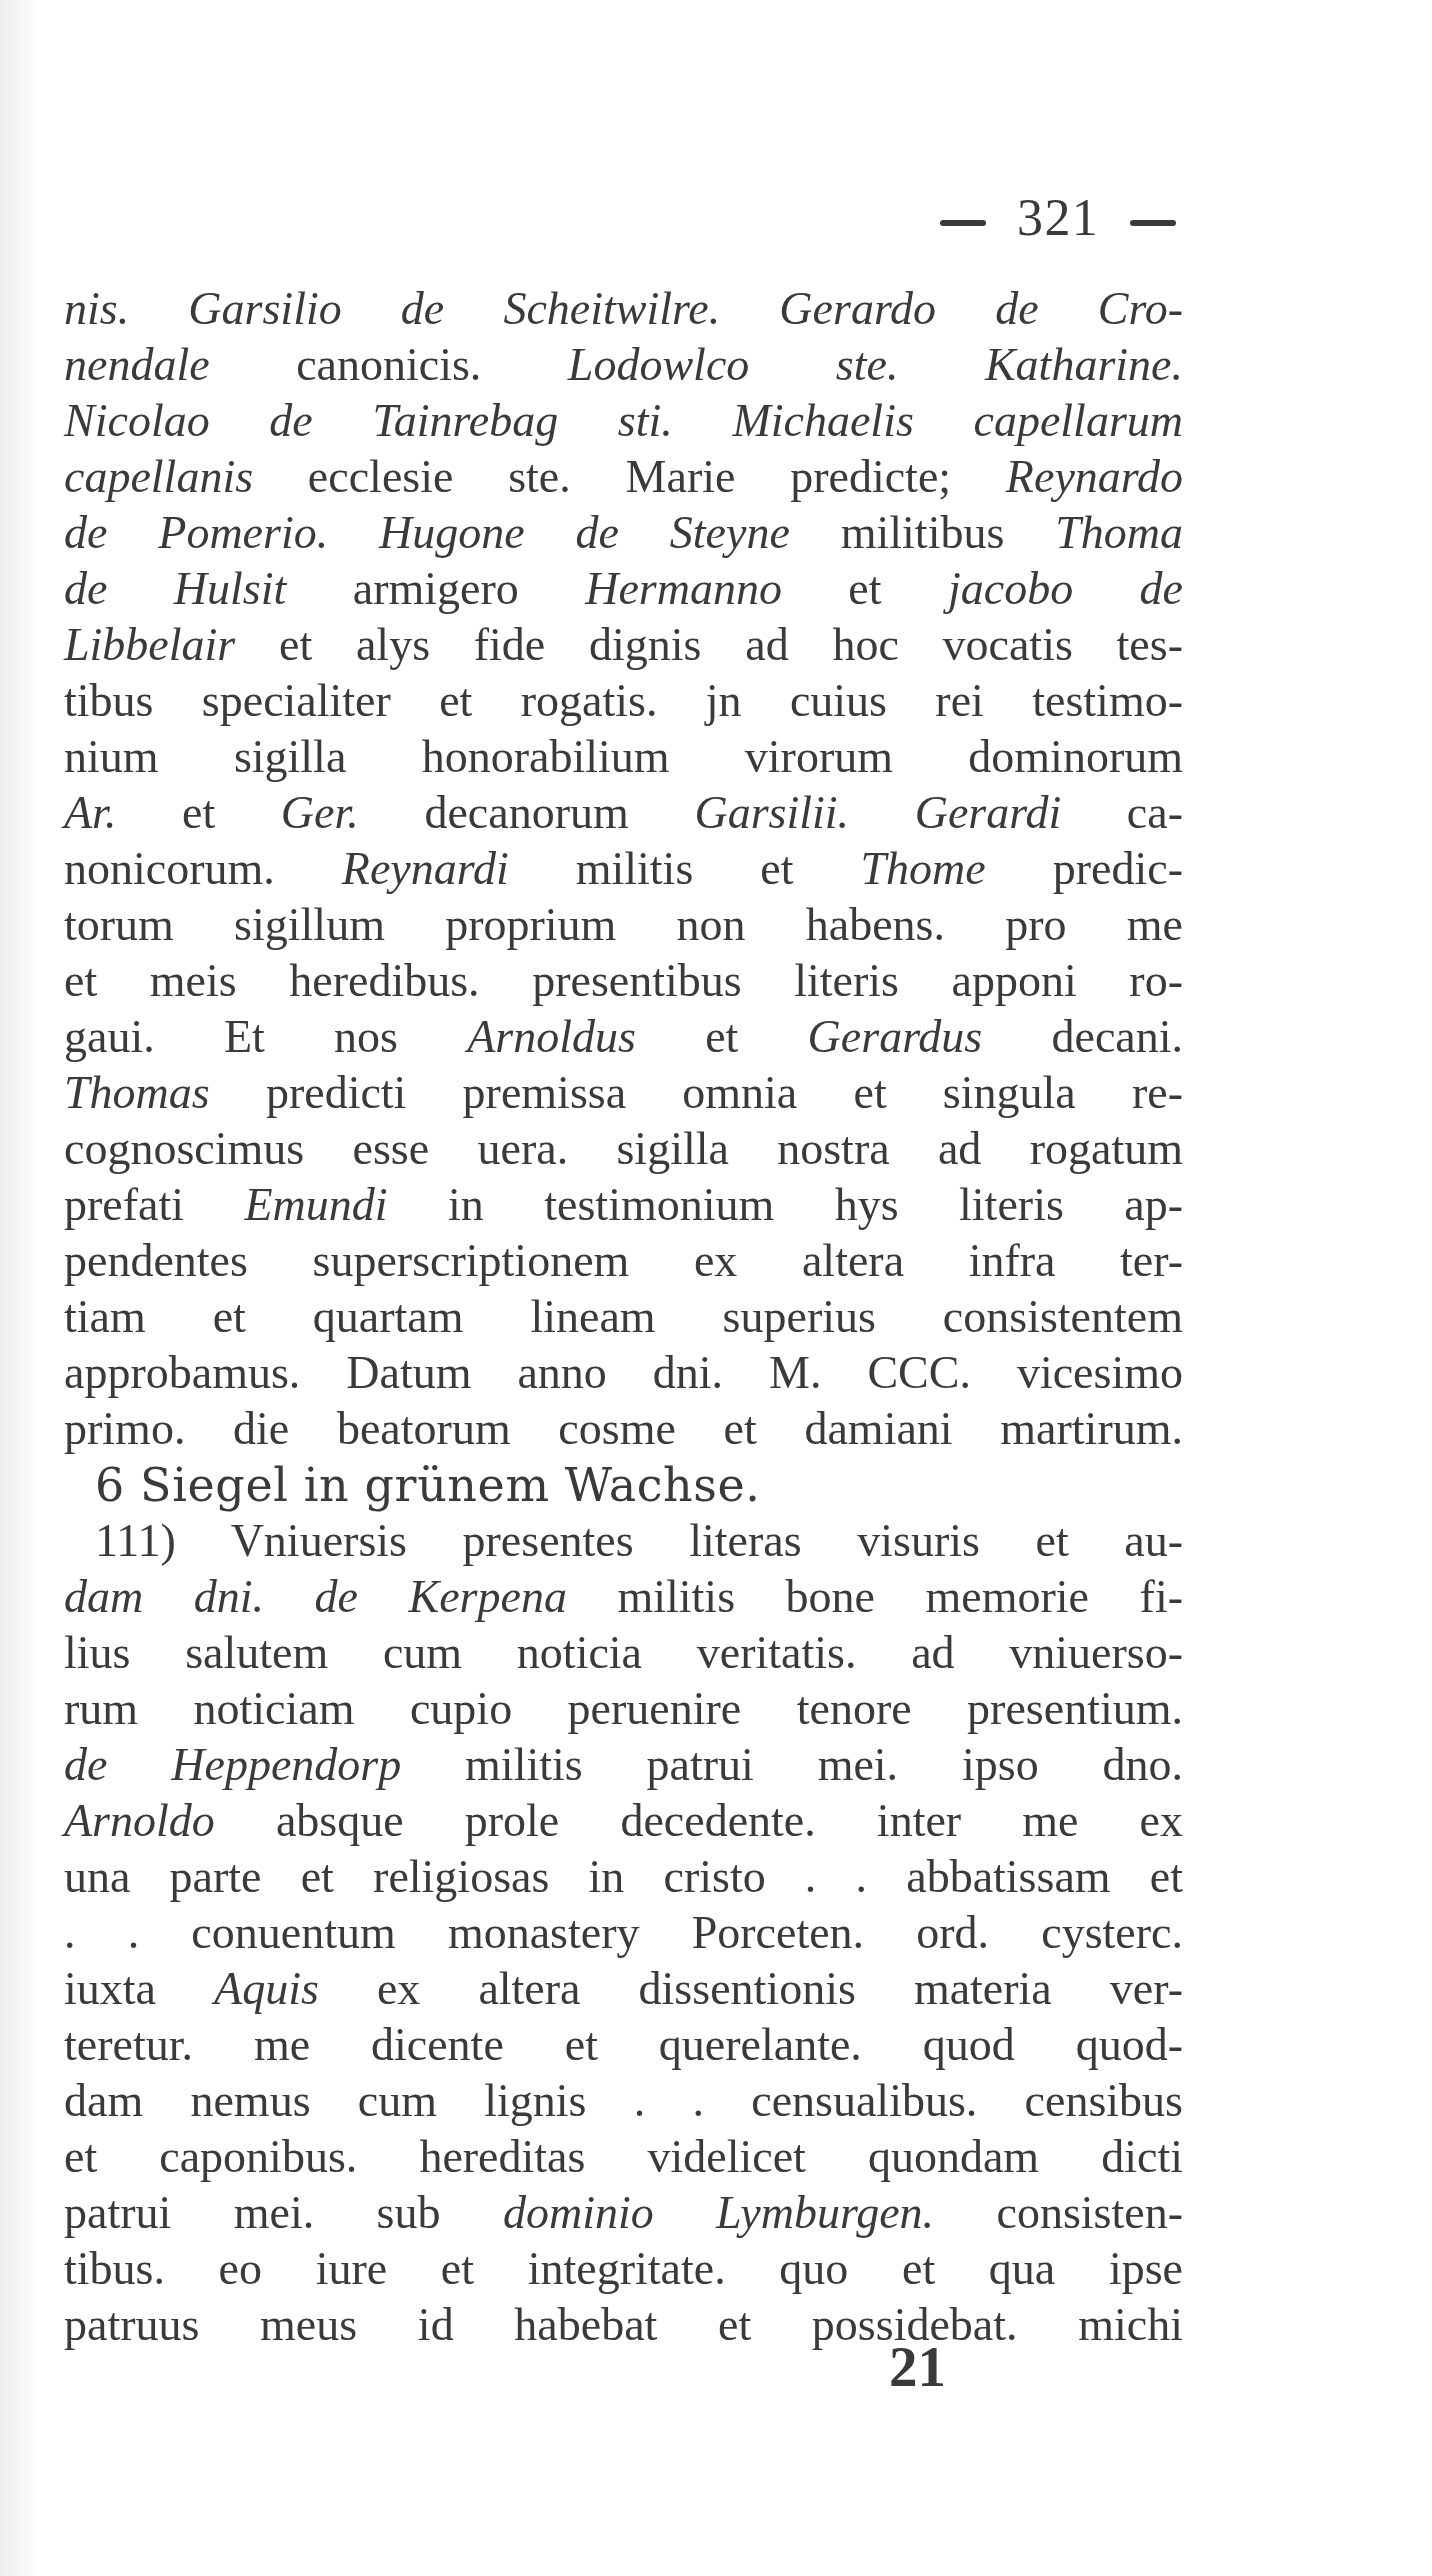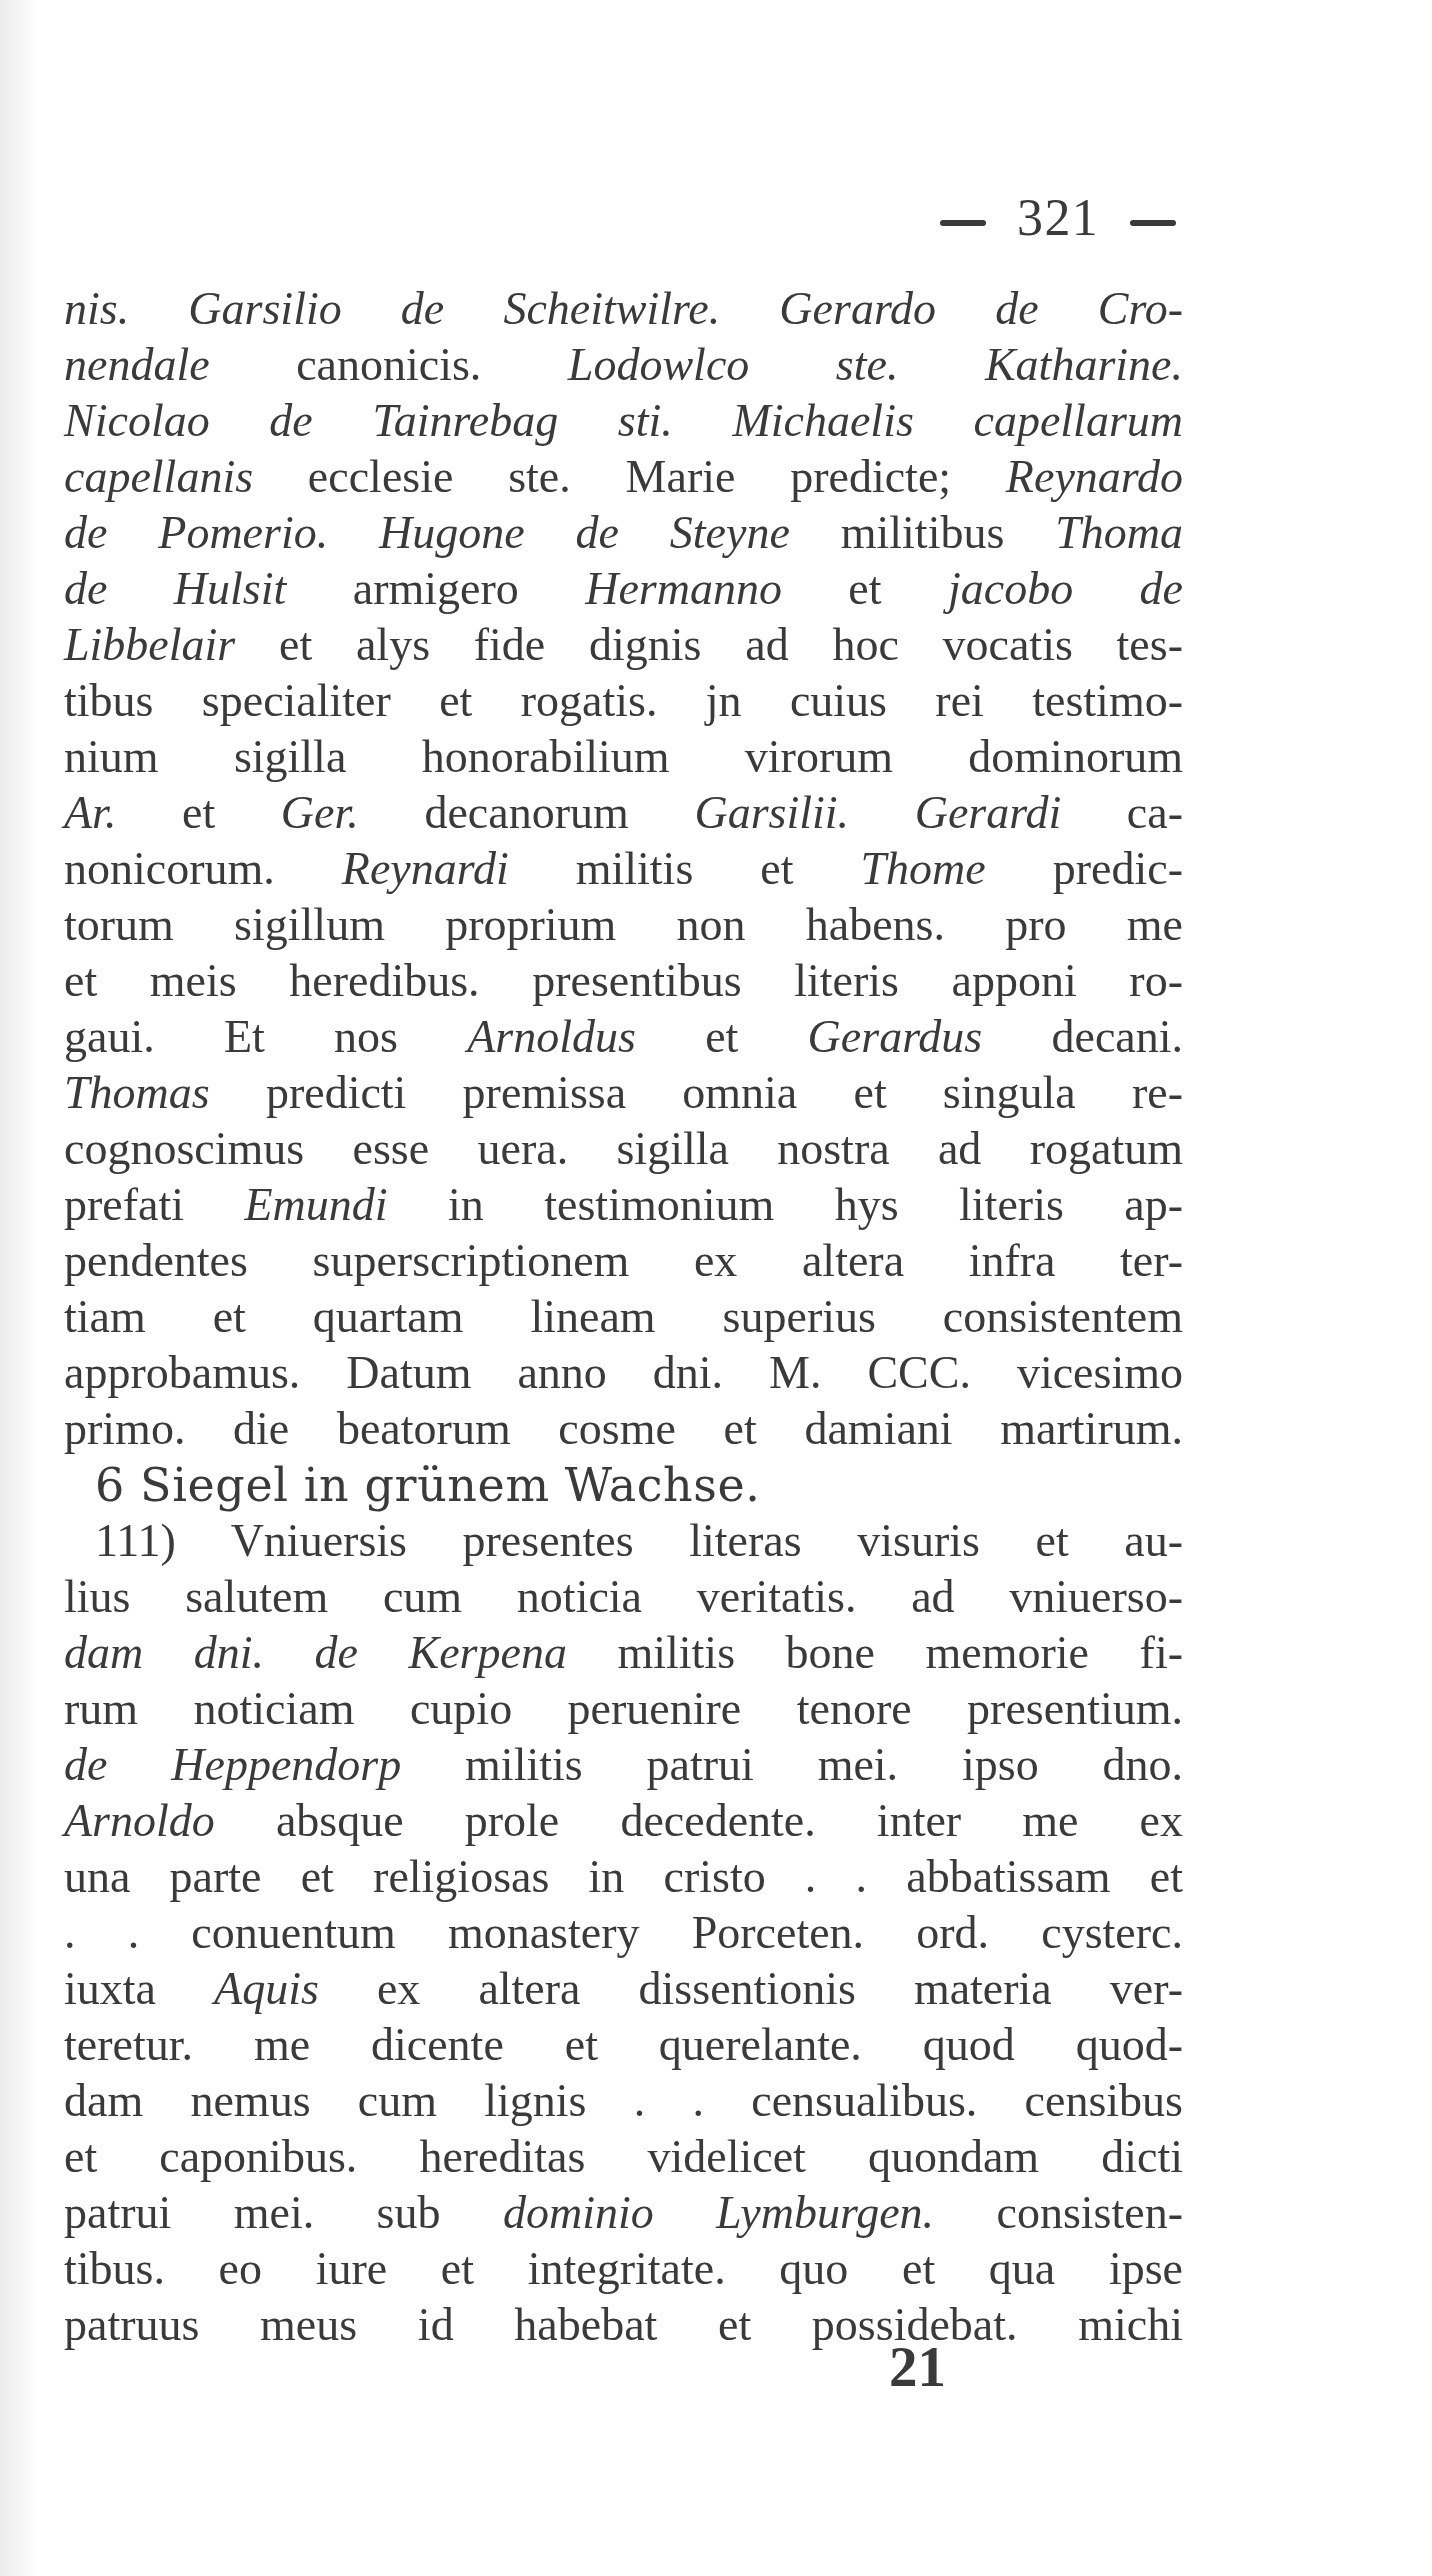--- a/index.html
+++ b/index.html
@@ -64,22 +64,22 @@
     <span class="line"><span>gaui. Et nos </span><i>Arnoldus</i><span> et </span><i>Gerardus</i><span> decani.</span></span>
     <span class="line"><i>Thomas</i><span> predicti premissa omnia et singula re-</span></span>
     <span class="line"><span>cognoscimus esse uera. sigilla nostra ad rogatum</span></span>
     <span class="line"><span>prefati </span><i>Emundi</i><span> in testimonium hys literis ap-</span></span>
     <span class="line"><span>pendentes superscriptionem ex altera infra ter-</span></span>
     <span class="line"><span>tiam et quartam lineam superius consistentem</span></span>
     <span class="line"><span>approbamus. Datum anno dni. M. CCC. vicesimo</span></span>
     <span class="line"><span>primo. die beatorum cosme et damiani martirum.</span></span>
     <span class="line indent last-short"><span class="fraktur">6 Siegel in grünem Wachse.</span></span>
     <span class="line indent"><span>111) Vniuersis presentes literas visuris et au-</span></span>
+    <span class="line"><i>dam dni. de Kerpena</i><span> militis bone memorie fi-</span></span>
     <span class="line"><span>lius salutem cum noticia veritatis. ad vniuerso-</span></span>
-    <span class="line"><i>dam dni. de Kerpena</i><span> militis bone memorie fi-</span></span>
     <span class="line"><span>rum noticiam cupio peruenire tenore presentium.</span></span>
     <span class="line"><i>de Heppendorp</i><span> militis patrui mei. ipso dno.</span></span>
     <span class="line"><i>Arnoldo</i><span> absque prole decedente. inter me ex</span></span>
     <span class="line"><span>una parte et religiosas in cristo . . abbatissam et</span></span>
     <span class="line"><span>. . conuentum monastery Porceten. ord. cysterc.</span></span>
     <span class="line"><span>iuxta </span><i>Aquis</i><span> ex altera dissentionis materia ver-</span></span>
     <span class="line"><span>teretur. me dicente et querelante. quod quod-</span></span>
     <span class="line"><span>dam nemus cum lignis . . censualibus. censibus</span></span>
     <span class="line"><span>et caponibus. hereditas videlicet quondam dicti</span></span>
     <span class="line"><span>patrui mei. sub </span><i>dominio Lymburgen.</i><span> consisten-</span></span>

